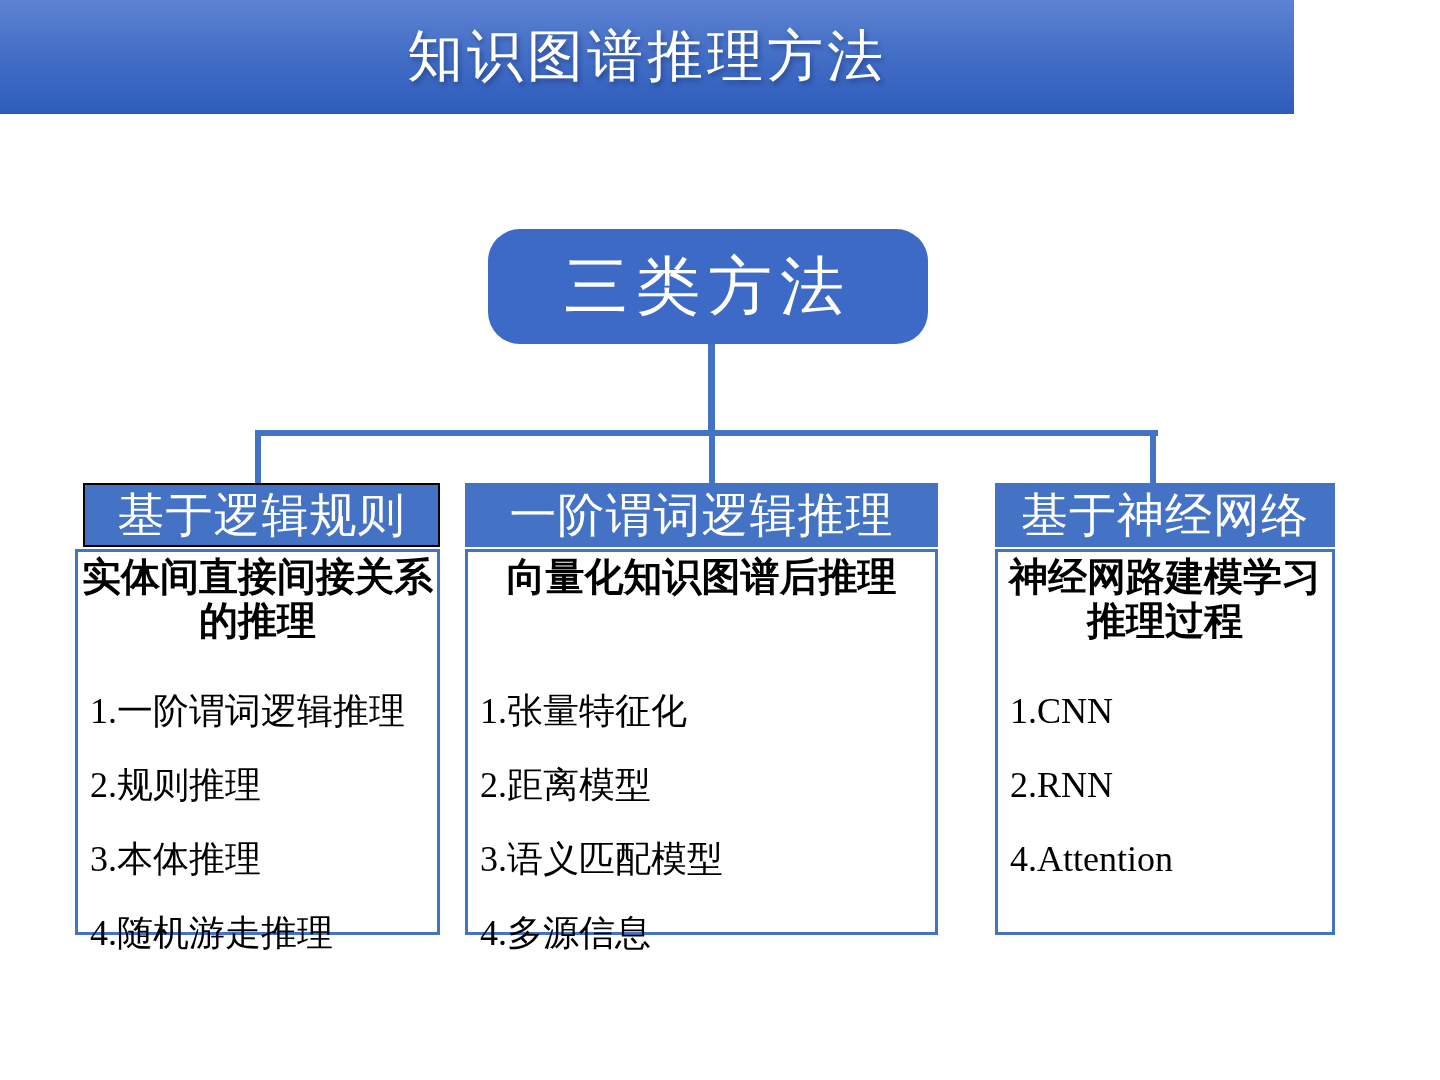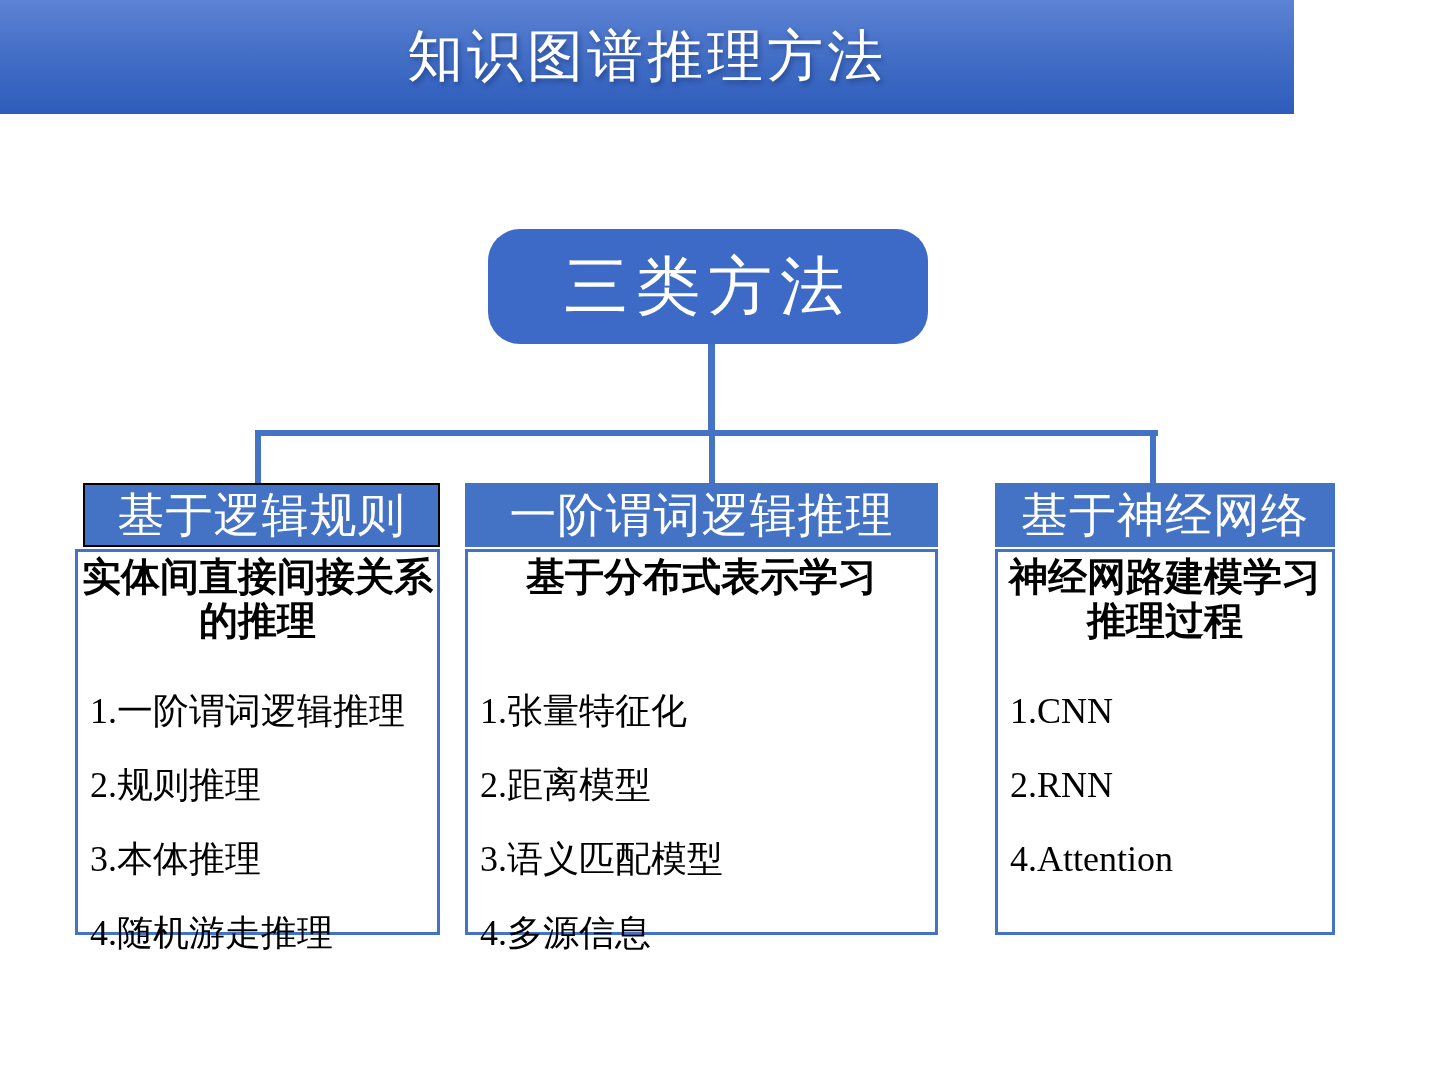--- a/index.html
+++ b/index.html
@@ -97,21 +97,21 @@
       <div class="box-list-item">4.随机游走推理</div>
     </div>
   </div>
 </section>
 
 <section class="column column-2">
   <div class="box-header">
     <span class="box-header-label">一阶谓词逻辑推理</span>
   </div>
   <div class="box-body">
-    <div class="box-subtitle">基于分布式表示学习</div>
+    <div class="box-subtitle">向量化知识图谱后推理</div>
     <div class="box-list">
       <div class="box-list-item">1.张量特征化</div>
       <div class="box-list-item">2.距离模型</div>
       <div class="box-list-item">3.语义匹配模型</div>
       <div class="box-list-item">4.多源信息</div>
     </div>
   </div>
 </section>
 
 <section class="column column-3">

